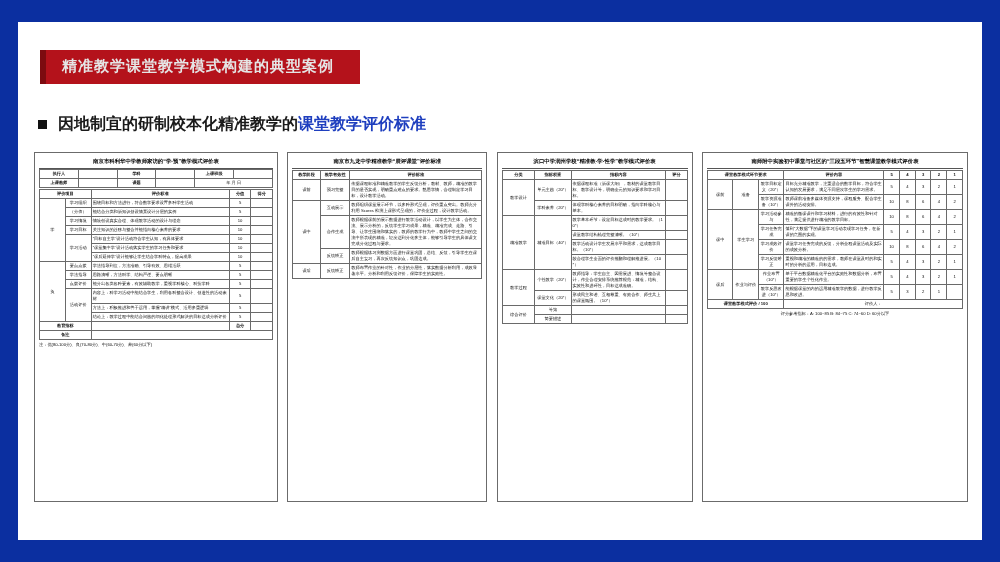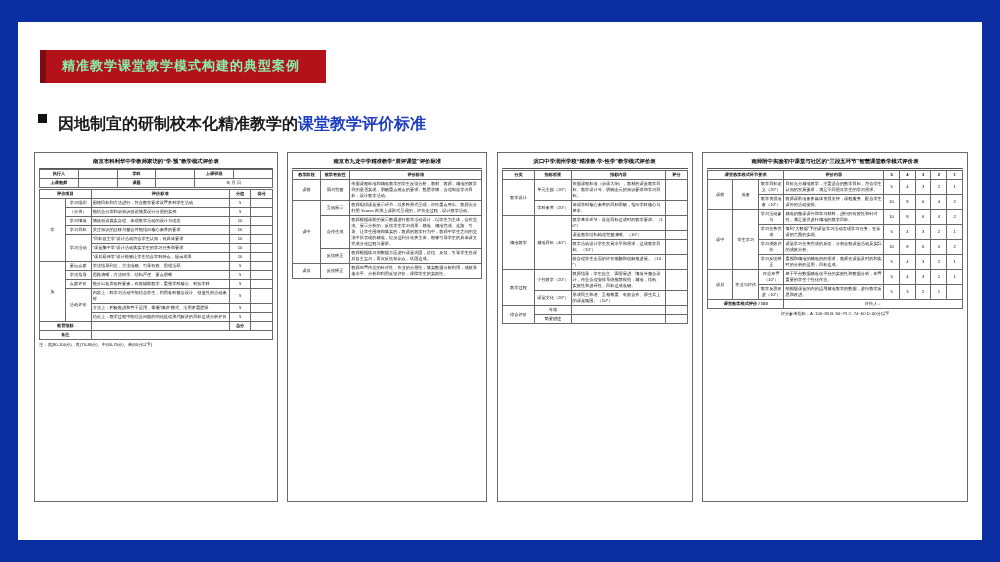--- a/index.html
+++ b/index.html
@@ -15,27 +15,27 @@
     background:#ffffff;
   }
   
   .title-bar{
     position:absolute;left:22px;top:28px;
     background:#b4121b;
     padding:7px 26px 8px 16px;
     border-left:6px solid #7d0b10;
   }
   .title-bar .t{
-    color:#86efac;font-size:13px;font-weight:bold;letter-spacing:1px;
+    color:#e5e5e5;font-size:15px;font-weight:bold;letter-spacing:1px;
     white-space:nowrap;
   }
   
   .bullet-row{
     position:absolute;left:20px;top:92px;
-    display:flex;align-items:flex-start;
+    display:flex;align-items:center;
   }
   .bullet-sq{
     width:9px;height:9px;background:#111;margin-right:11px;
   }
   .bullet-text{
     font-size:16px;color:#1a1a1a;font-weight:bold;white-space:nowrap;
   }
   .bullet-text .hi{color:#1f3fbf;}
   
   .docs{

